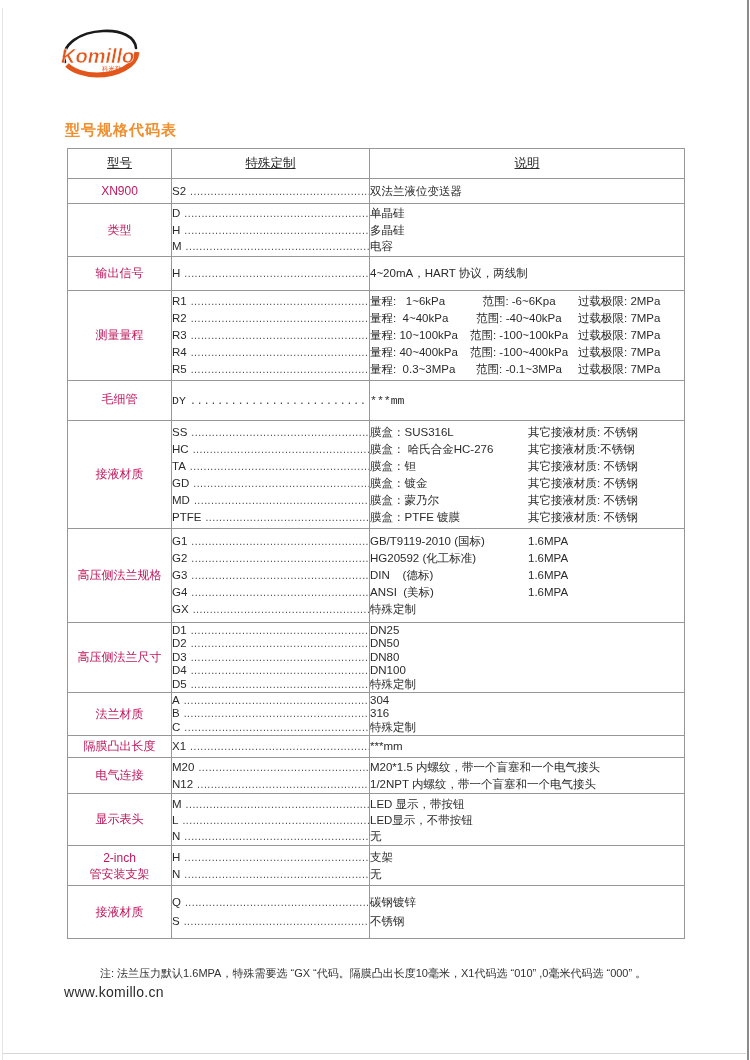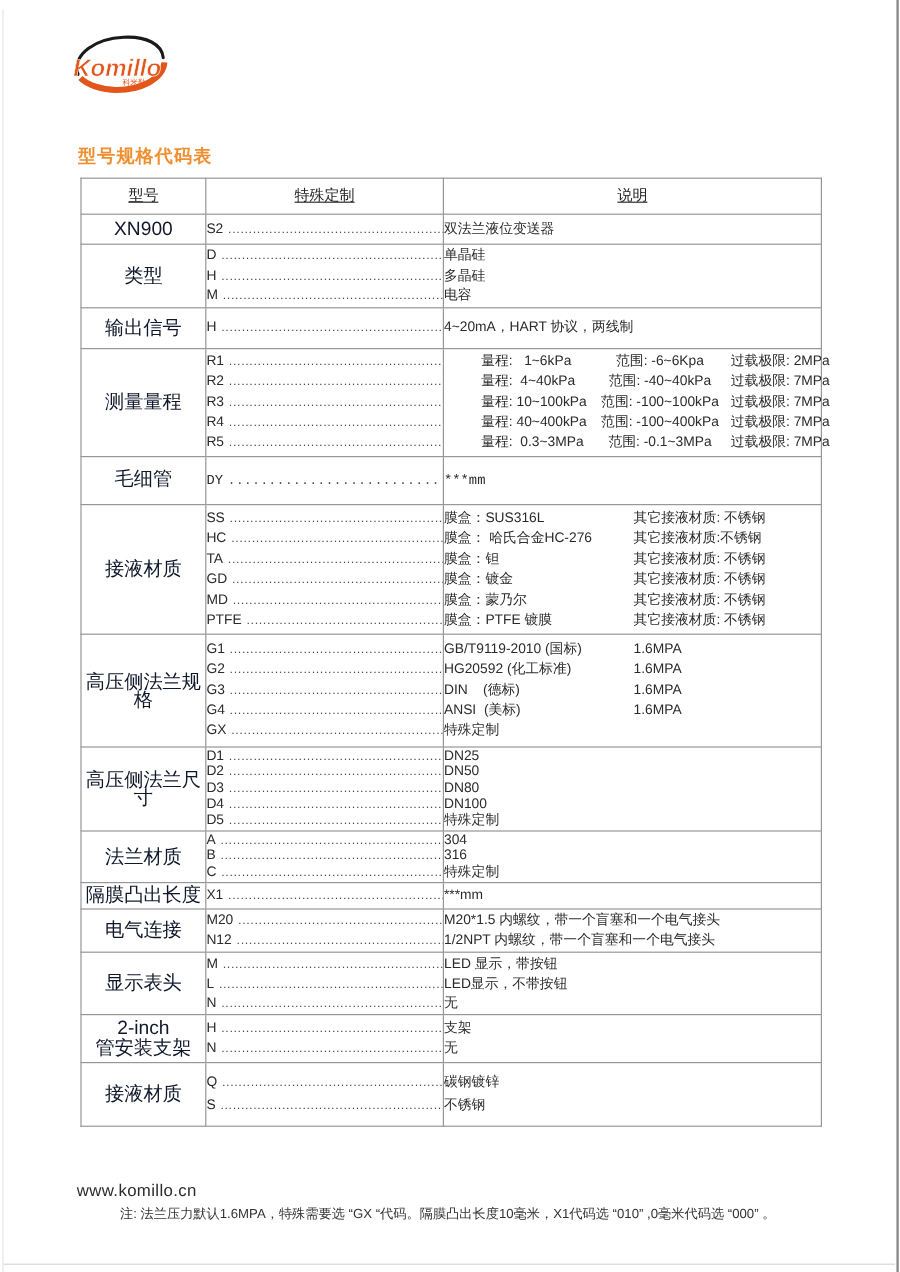--- a/index.html
+++ b/index.html
@@ -12,32 +12,32 @@
   
   .logo{position:absolute;left:55px;top:24px;width:92px;height:60px;}
   
   .doc-title{position:absolute;left:65px;top:121px;font-size:15px;font-weight:bold;color:#F08F2F;letter-spacing:1px;}
   
   .tbl-wrap{position:absolute;left:67px;top:148px;}
   table#spec{border-collapse:collapse;table-layout:fixed;width:617px;border:1.5px solid #777;}
   #spec td,#spec th{border:1px solid #979797;vertical-align:middle;padding:0;}
   #spec thead tr{height:30px;text-decoration:underline;}
   #spec th{font-weight:400;font-size:12.5px;color:#222;text-align:center;}
-  td.c1{text-align:center;font-size:16px;color:#0f172a;}
+  td.c1{text-align:center;font-size:12px;color:#be185d;}
   td.c1 div{line-height:15px;}
   td.c2{padding:0 24px 0 11px;font-size:11.5px;}
   td.c3{padding:0 8px 0 6px;font-size:11.5px;}
   .line{line-height:17px;}
   .code-line{display:flex;align-items:baseline;}
   .code{white-space:pre;color:#2b2b2b;}
   .leader{flex:1 1 0;overflow:hidden;white-space:nowrap;margin-left:4px;color:#4a4a4a;
           font-size:10.5px;letter-spacing:0.5px;}
   .desc-line{white-space:pre;}
   .seg{display:inline-block;white-space:pre;vertical-align:top;color:#2b2b2b;}
-  .seg.r0{width:90px;margin-left:31px;}
+  .seg.r0{width:90px;}
   .seg.r1{width:118px;text-align:center;}
   .seg.t0{width:158px;}
   
   #spec tbody tr:nth-child(1){height:25px;}
   #spec tbody tr:nth-child(2){height:53px;}
   #spec tbody tr:nth-child(3){height:34px;}
   #spec tbody tr:nth-child(4){height:90px;}
   #spec tbody tr:nth-child(5){height:40px;font-family:Liberation Mono, monospace;}
   #spec tbody tr:nth-child(6){height:108px;}
   #spec tbody tr:nth-child(7){height:94px;}
@@ -48,21 +48,21 @@
   #spec tbody tr:nth-child(12){height:52px;}
   #spec tbody tr:nth-child(13){height:40px;}
   #spec tbody tr:nth-child(14){height:53px;}
   #spec tbody tr:nth-child(2) .line{line-height:16.5px;}
   #spec tbody tr:nth-child(8) .line,
   #spec tbody tr:nth-child(9) .line{line-height:13.5px;}
   #spec tbody tr:nth-child(12) .line{line-height:16px;}
   #spec tbody tr:nth-child(13) td.c1 div{line-height:16px;}
   #spec tbody tr:nth-child(14) .line{line-height:19px;}
   
-  .note{position:absolute;left:100px;top:1004px;font-size:11px;color:#333;white-space:nowrap;}
+  .note{position:absolute;left:100px;top:966px;font-size:11px;color:#333;white-space:nowrap;}
   .website{position:absolute;left:64px;top:984px;font-size:14px;color:#2b2b2b;letter-spacing:0.3px;}
   .page-num{position:absolute;left:0;top:1011px;width:750px;text-align:center;font-size:13px;color:#333;}
 </style>
 </head>
 <body>
 
 <div class="page">
 
   <div class="right-line"></div>
   <div class="left-line"></div>

